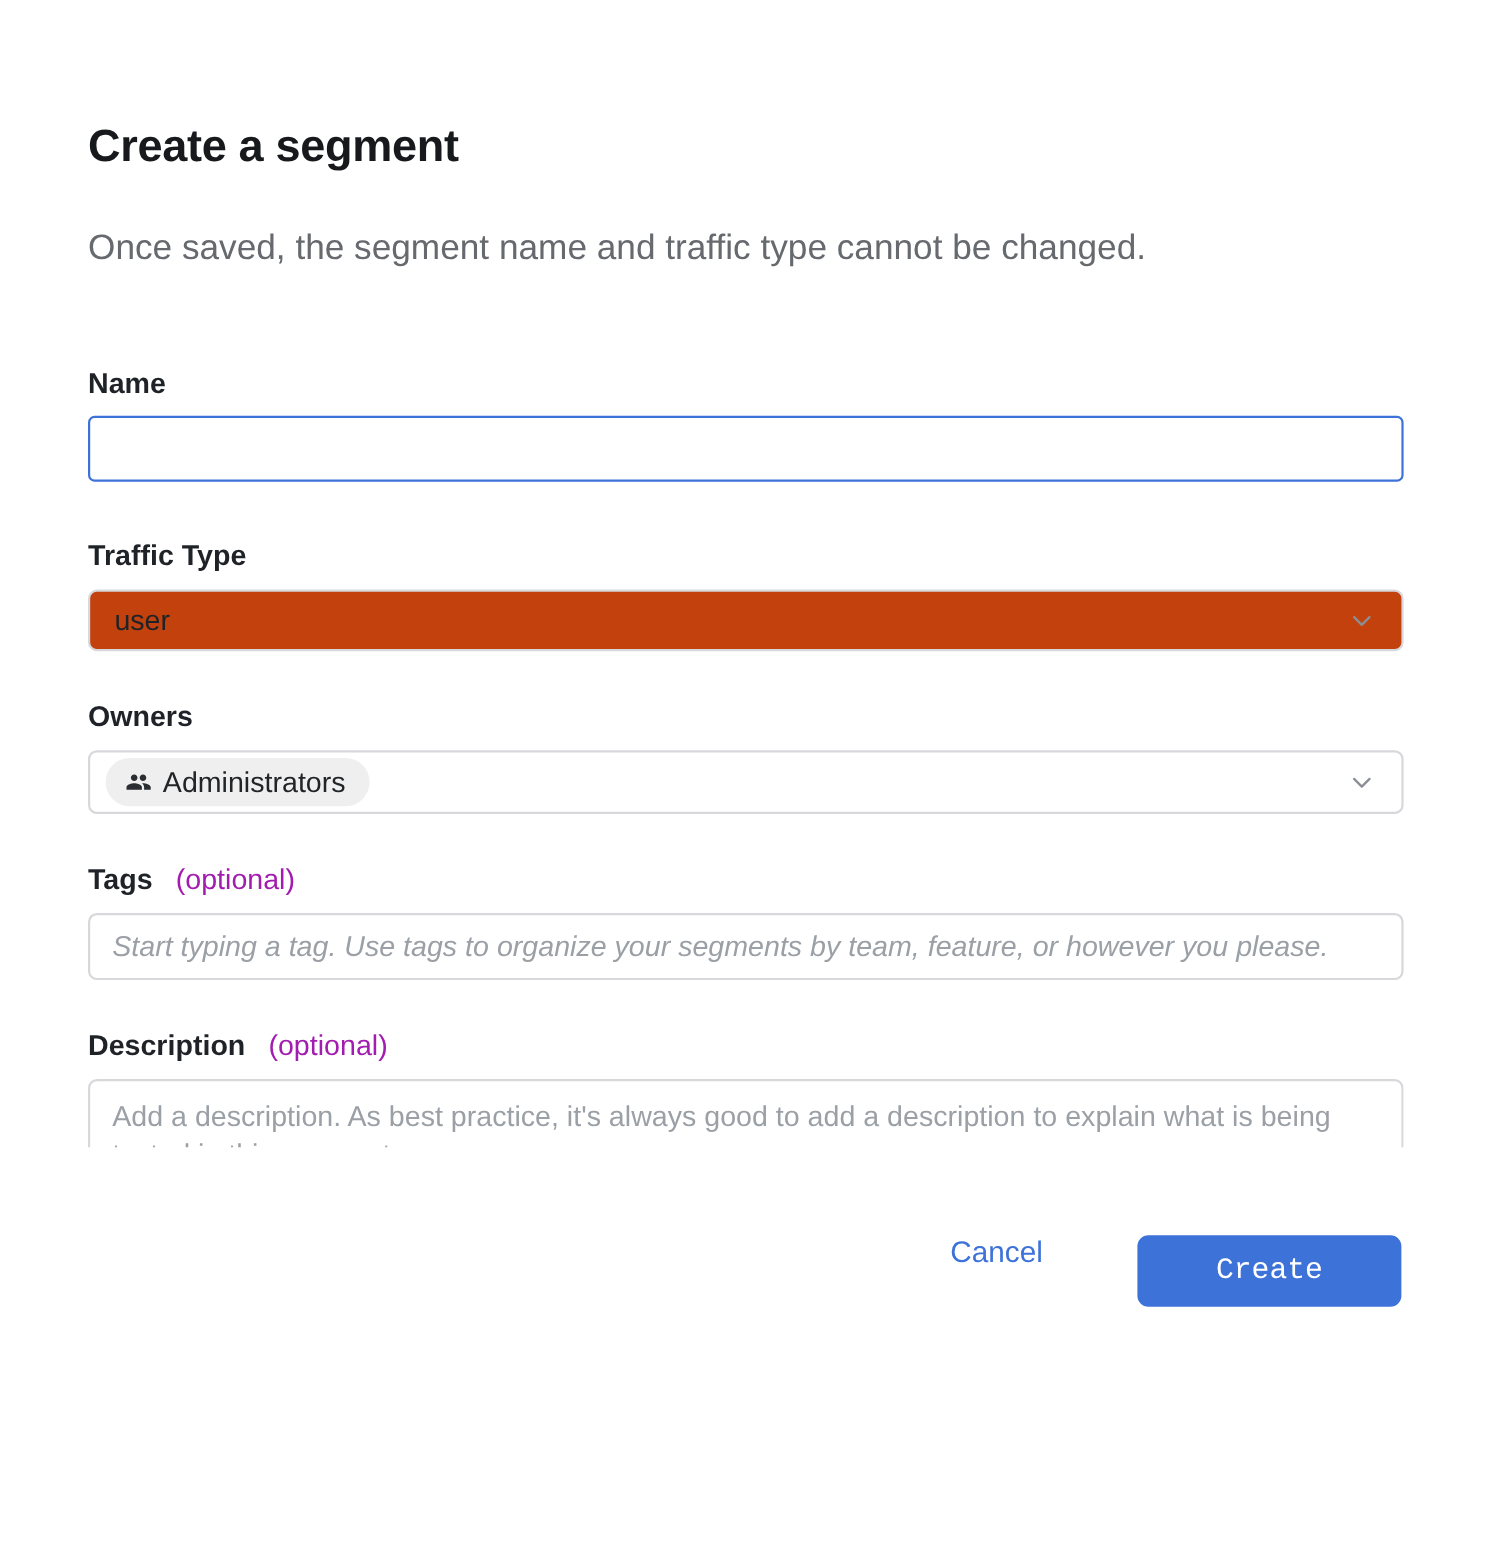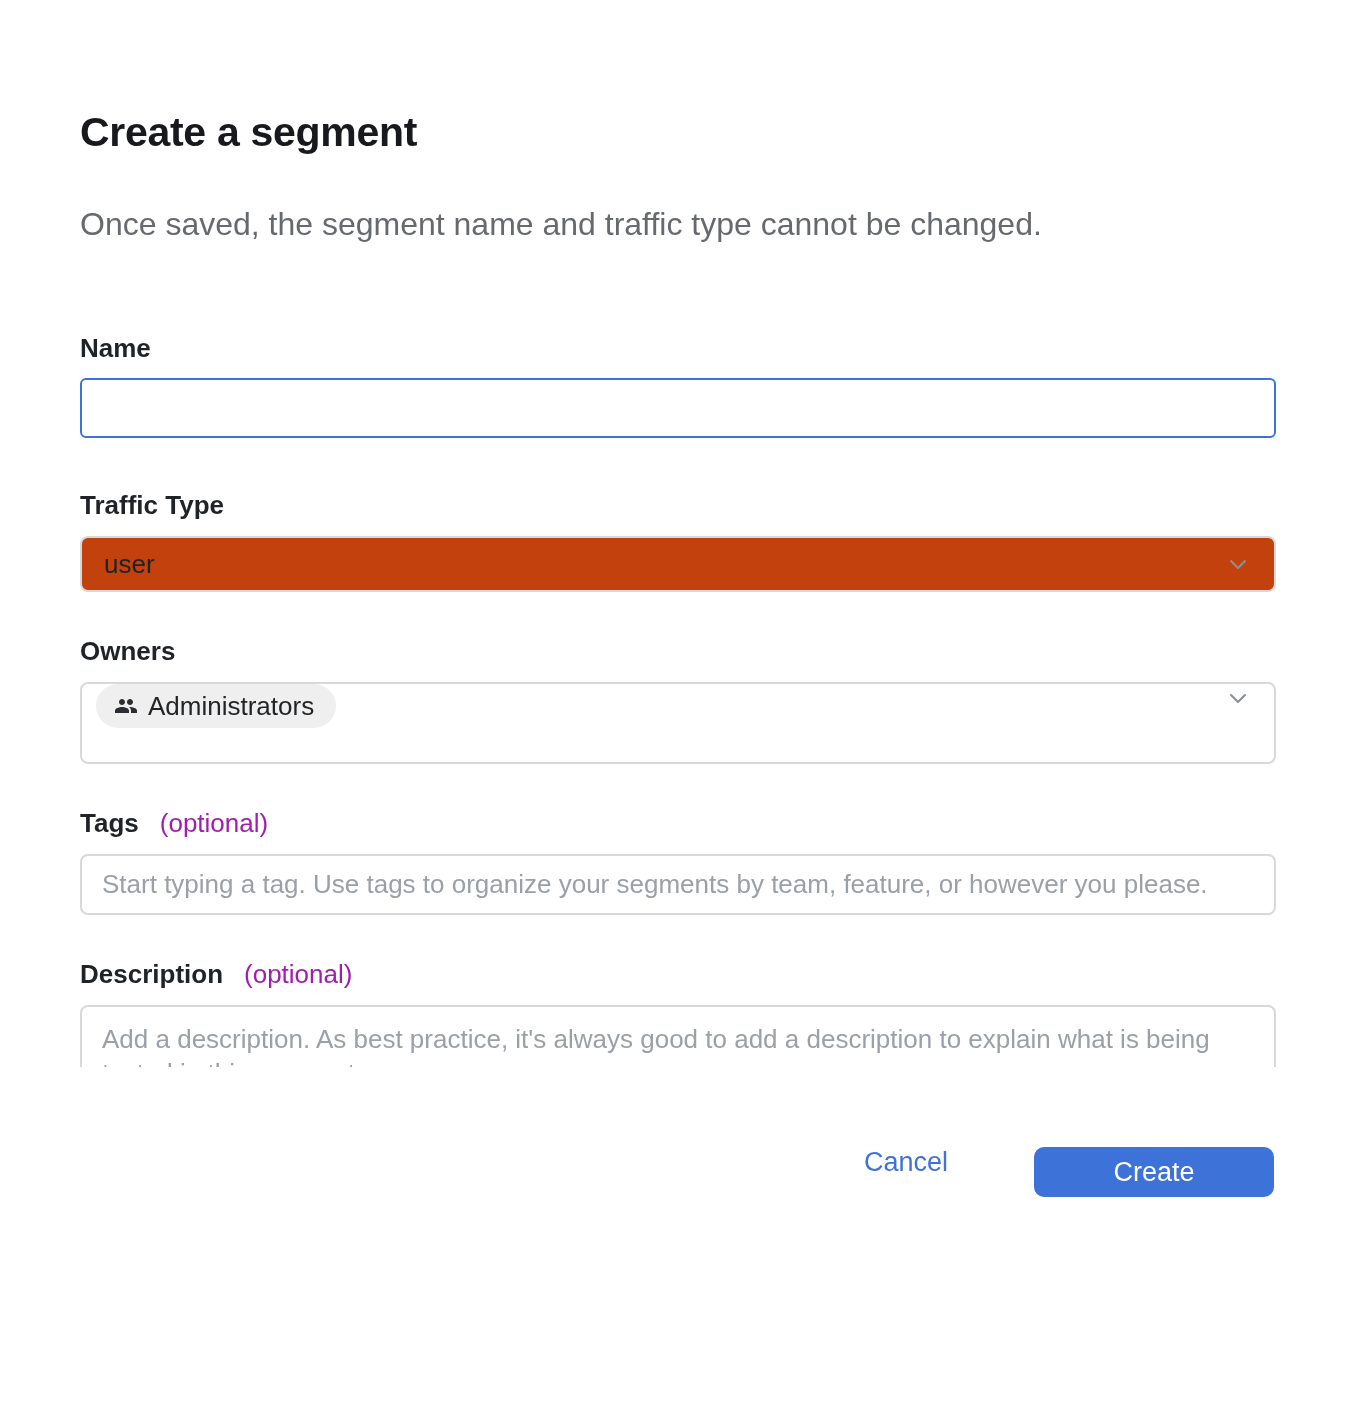--- a/index.html
+++ b/index.html
@@ -100,24 +100,25 @@
     cursor: pointer;
     background: #c2410c;
   }
   .select-value { font-size: 26px; color: #1f2328; }
   .chevron { width: 28px; height: 28px; flex: 0 0 auto; }
 
   .owners { margin-top: 44px; }
   .owners-box {
     margin-top: 16px;
     width: 1196px;
-    height: 82px;
-    border: 2px solid #d6d8db;
-    border-radius: 8px;
-    display: flex;
+    height: 58px;
+    border: 2px solid #d6d8db;
+    border-radius: 8px;
+    display: flex;
+    align-items: center;
     justify-content: space-between;
     padding: 0 22px 0 14px;
     cursor: pointer;
     background: #fff;
   }
   .chip {
     display: inline-flex;
     align-items: center;
     gap: 10px;
     height: 44px;
@@ -135,20 +136,21 @@
     margin-top: 16px;
     width: 1196px;
     height: 61px;
     border: 2px solid #d6d8db;
     border-radius: 8px;
     outline: none;
     font-size: 26px;
     padding: 0 20px;
     color: #1f2328;
     background: #fff;
+    font-style: italic;
   }
   .tags-input::placeholder, .desc-textarea::placeholder {
     color: #9ba0a6;
     opacity: 1;
   }
 
   .description { margin-top: 44px; }
   .desc-clip {
     margin-top: 16px;
     width: 1196px;
@@ -181,27 +183,27 @@
     font-size: 27px;
     color: #3d72d9;
     background: none;
     border: none;
     cursor: pointer;
     font-family: "Liberation Sans", sans-serif;
     margin-right: 86px;
   }
   .create-button {
     width: 240px;
-    height: 50px;
+    height: 65px;
     border: none;
     border-radius: 10px;
     background: #3d72d9;
     color: #ffffff;
     font-size: 27px;
-    font-family: Liberation Sans, sans-serif;
+    font-family: Liberation Mono, monospace;
     cursor: pointer;
   }
 </style>
 </head>
 <body>
 
 <div class="modal">
 
   <h1 class="title">Create a segment</h1>
 

